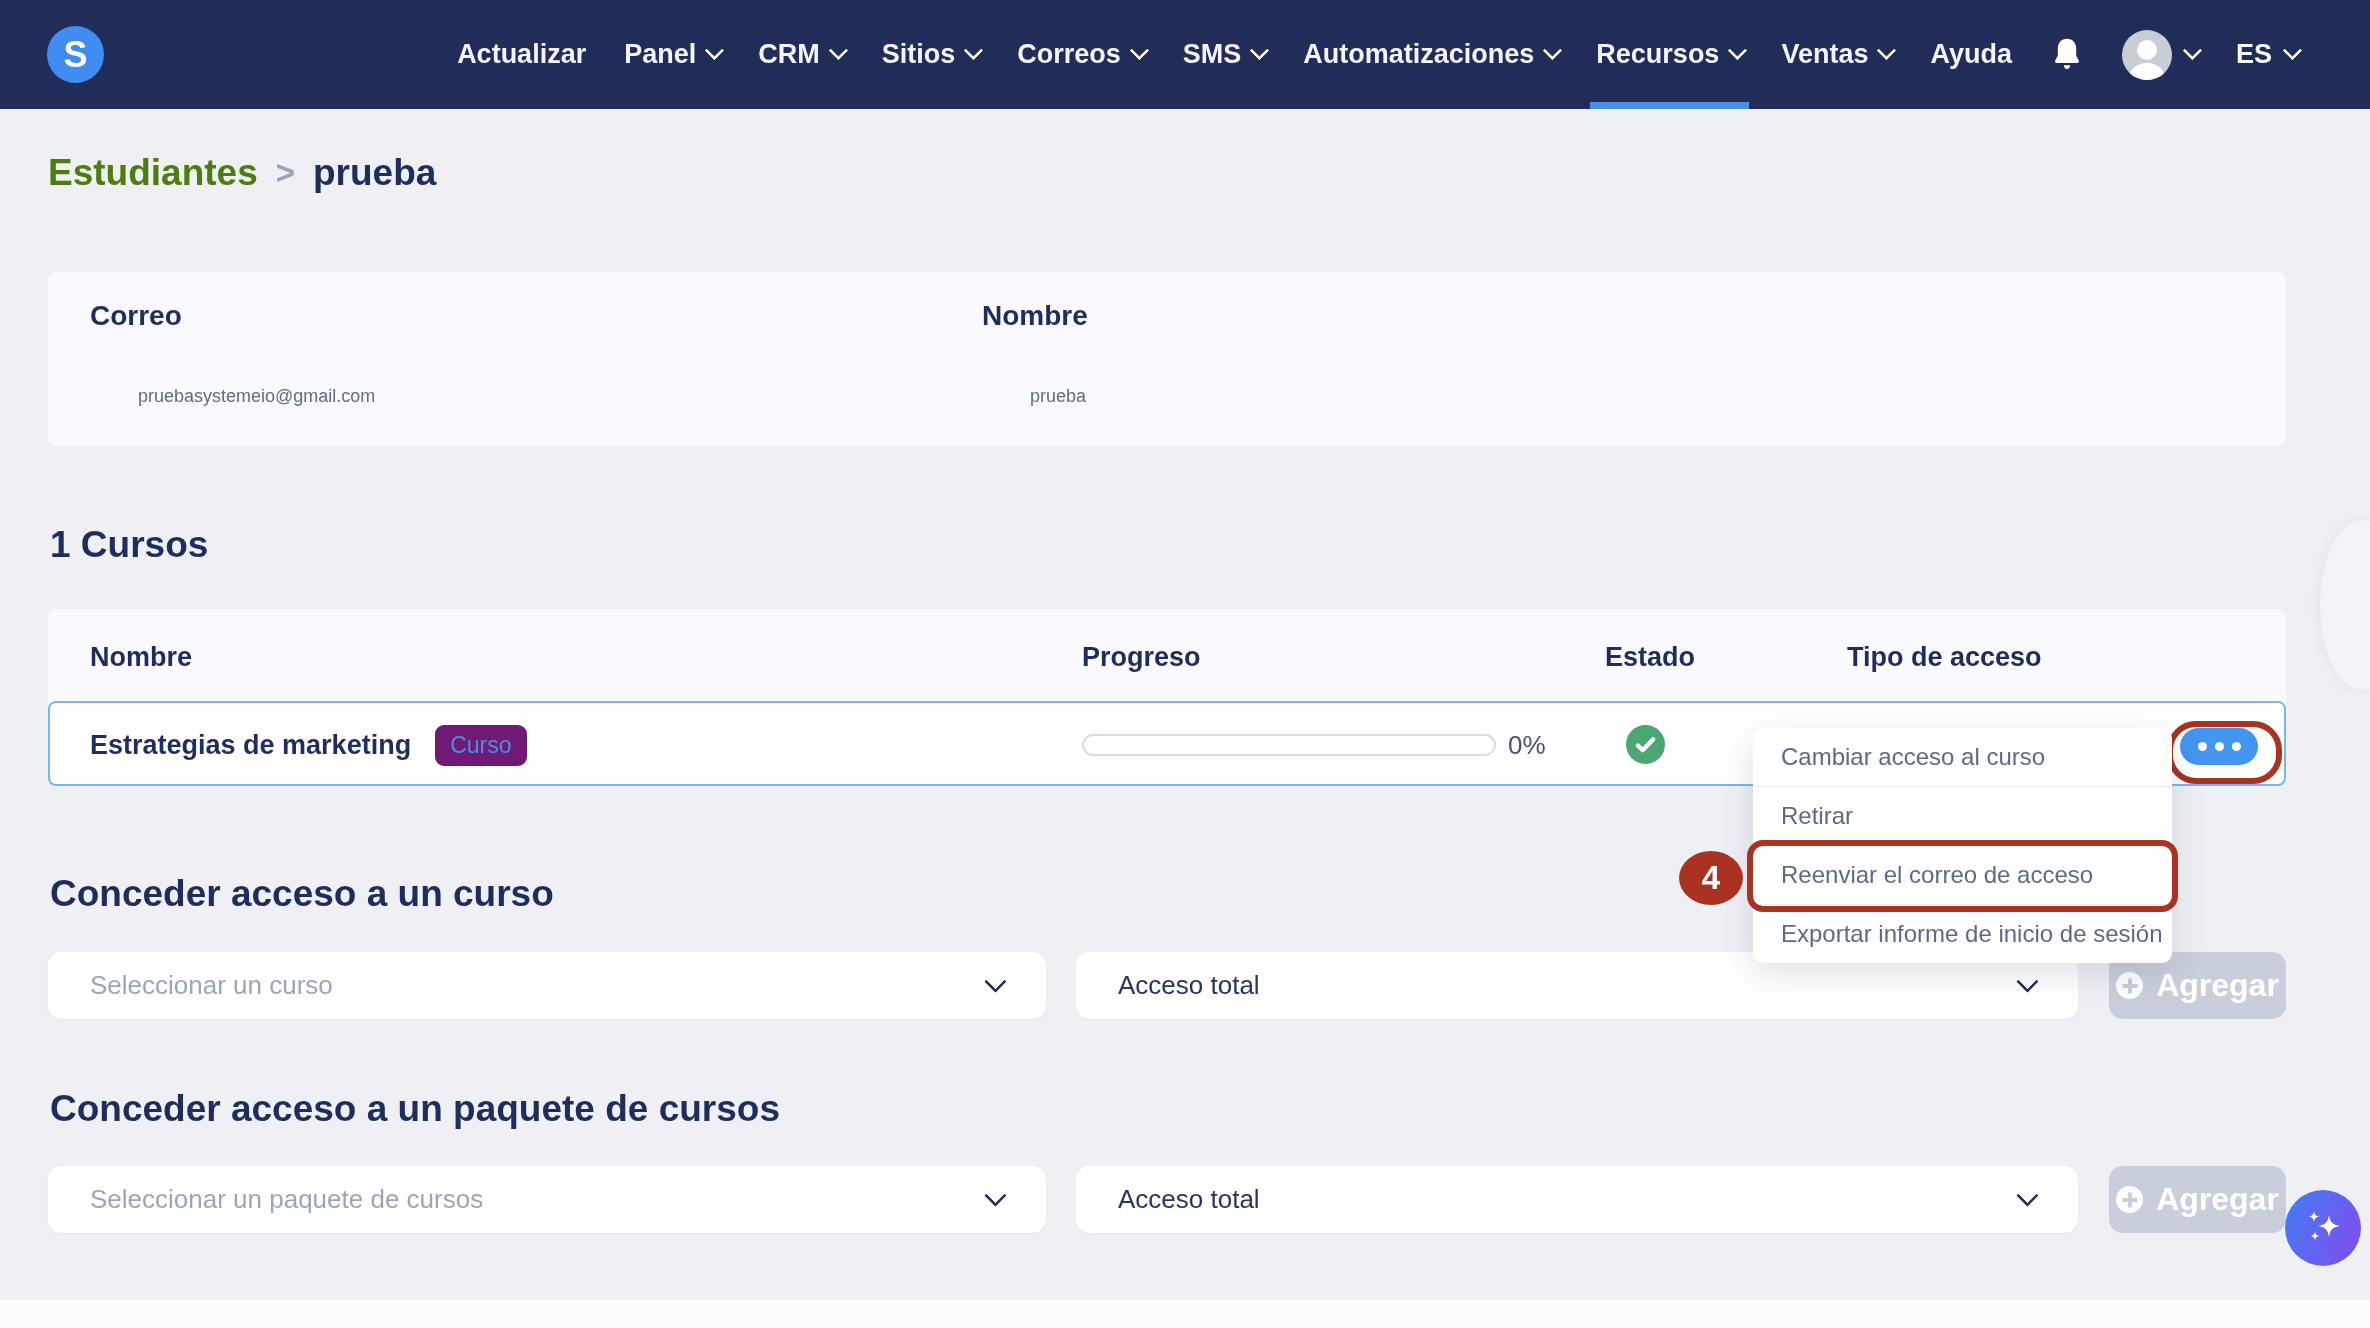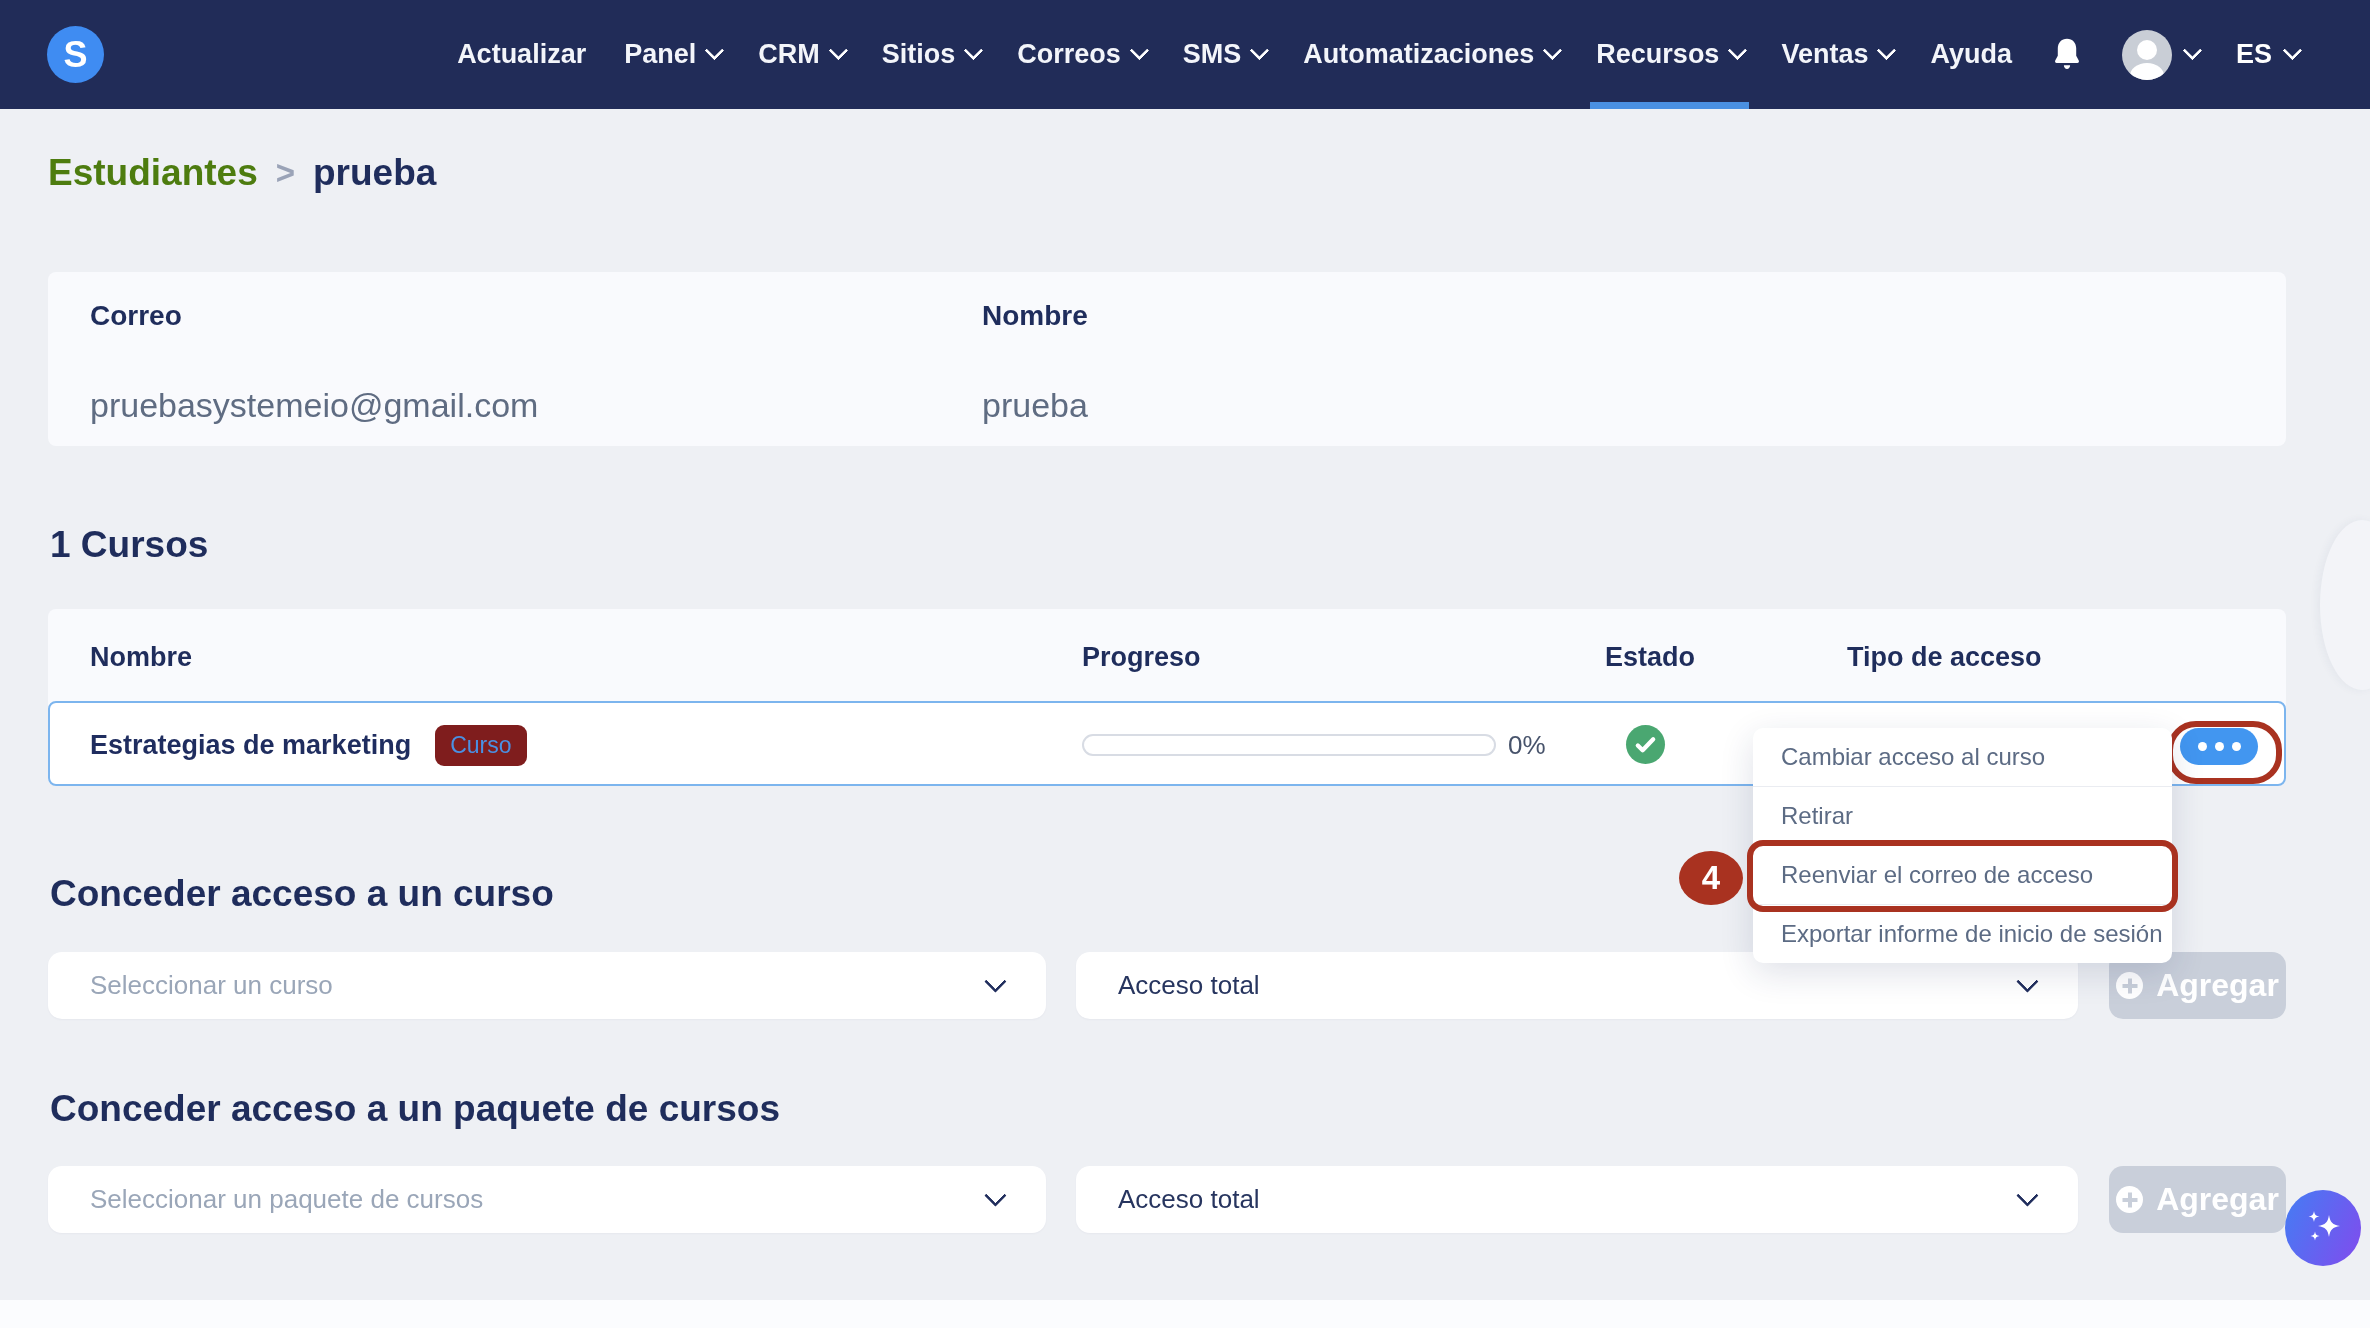--- a/index.html
+++ b/index.html
@@ -23,32 +23,32 @@
   
   .breadcrumb{position:absolute;left:48px;top:152px;display:flex;align-items:center;font-size:37px;}
   .breadcrumb .parent{color:#4d7c0f;font-weight:600;cursor:pointer;}
   .breadcrumb .sep{color:#9aa3b7;margin:0 18px;font-weight:600;font-size:33px;}
   .breadcrumb .current{color:#1f2d5c;font-weight:700;}
 
   
   .info-card{position:absolute;left:48px;top:272px;width:2238px;height:174px;background:#f9fafd;border-radius:8px;}
   .info-col{position:absolute;top:0;}
   .info-label{position:absolute;top:28px;font-size:28px;font-weight:700;color:#1f2d5c;white-space:nowrap;}
-  .info-value{position:absolute;top:114px;font-size:34px;color:#5f6c82;white-space:nowrap;}
+  .info-value{position:absolute;top:114px;font-size:18px;color:#5f6c82;white-space:nowrap;margin-left:48px;}
 
   
   .section-title{position:absolute;left:50px;font-size:37px;font-weight:700;color:#1f2d5c;white-space:nowrap;}
 
   
   .table-card{position:absolute;left:48px;top:609px;width:2238px;height:177px;background:#f9fafd;border-radius:8px;}
   .th{position:absolute;top:33px;font-size:27px;font-weight:700;color:#1f2d5c;white-space:nowrap;}
   .table-row{position:absolute;left:0;top:92px;width:2234px;height:81px;background:#fff;border:2px solid #7cb5ee;border-radius:8px;box-sizing:content-box;}
   .row-name{position:absolute;left:40px;top:0;height:85px;display:flex;align-items:center;gap:24px;}
   .course-name{font-size:27px;font-weight:700;color:#1f2d5f;white-space:nowrap;}
-  .course-badge{background:#7f1d1d;color:#4a90e2;font-size:23px;padding:7px 15px;border-radius:9px;white-space:nowrap;}
+  .course-badge{background:#701a75;color:#4a90e2;font-size:23px;padding:7px 15px;border-radius:9px;white-space:nowrap;}
   .progress-track{position:absolute;left:1032px;top:31px;width:410px;height:18px;border:2px solid #d8dce4;border-radius:11px;background:#fff;overflow:hidden;}
   .progress-fill{height:100%;background:#4a90e2;}
   .progress-pct{position:absolute;left:1458px;top:0;height:85px;display:flex;align-items:center;font-size:26px;color:#47536b;}
   .status-check{position:absolute;left:1576px;top:22px;width:39px;height:39px;border-radius:50%;background:#4aa771;display:flex;align-items:center;justify-content:center;}
   .status-check svg{width:23px;height:23px;}
   .dots-btn{position:absolute;left:2130px;top:25px;width:78px;height:37px;border-radius:19px;background:#4296f0;border:none;display:flex;align-items:center;justify-content:center;gap:8px;cursor:pointer;}
   .dots-btn i{width:9px;height:9px;border-radius:50%;background:#fff;}
   .red-ring{position:absolute;left:2117px;top:18px;width:103px;height:51px;border:6px solid #a93220;border-radius:29px;pointer-events:none;}
 
   

